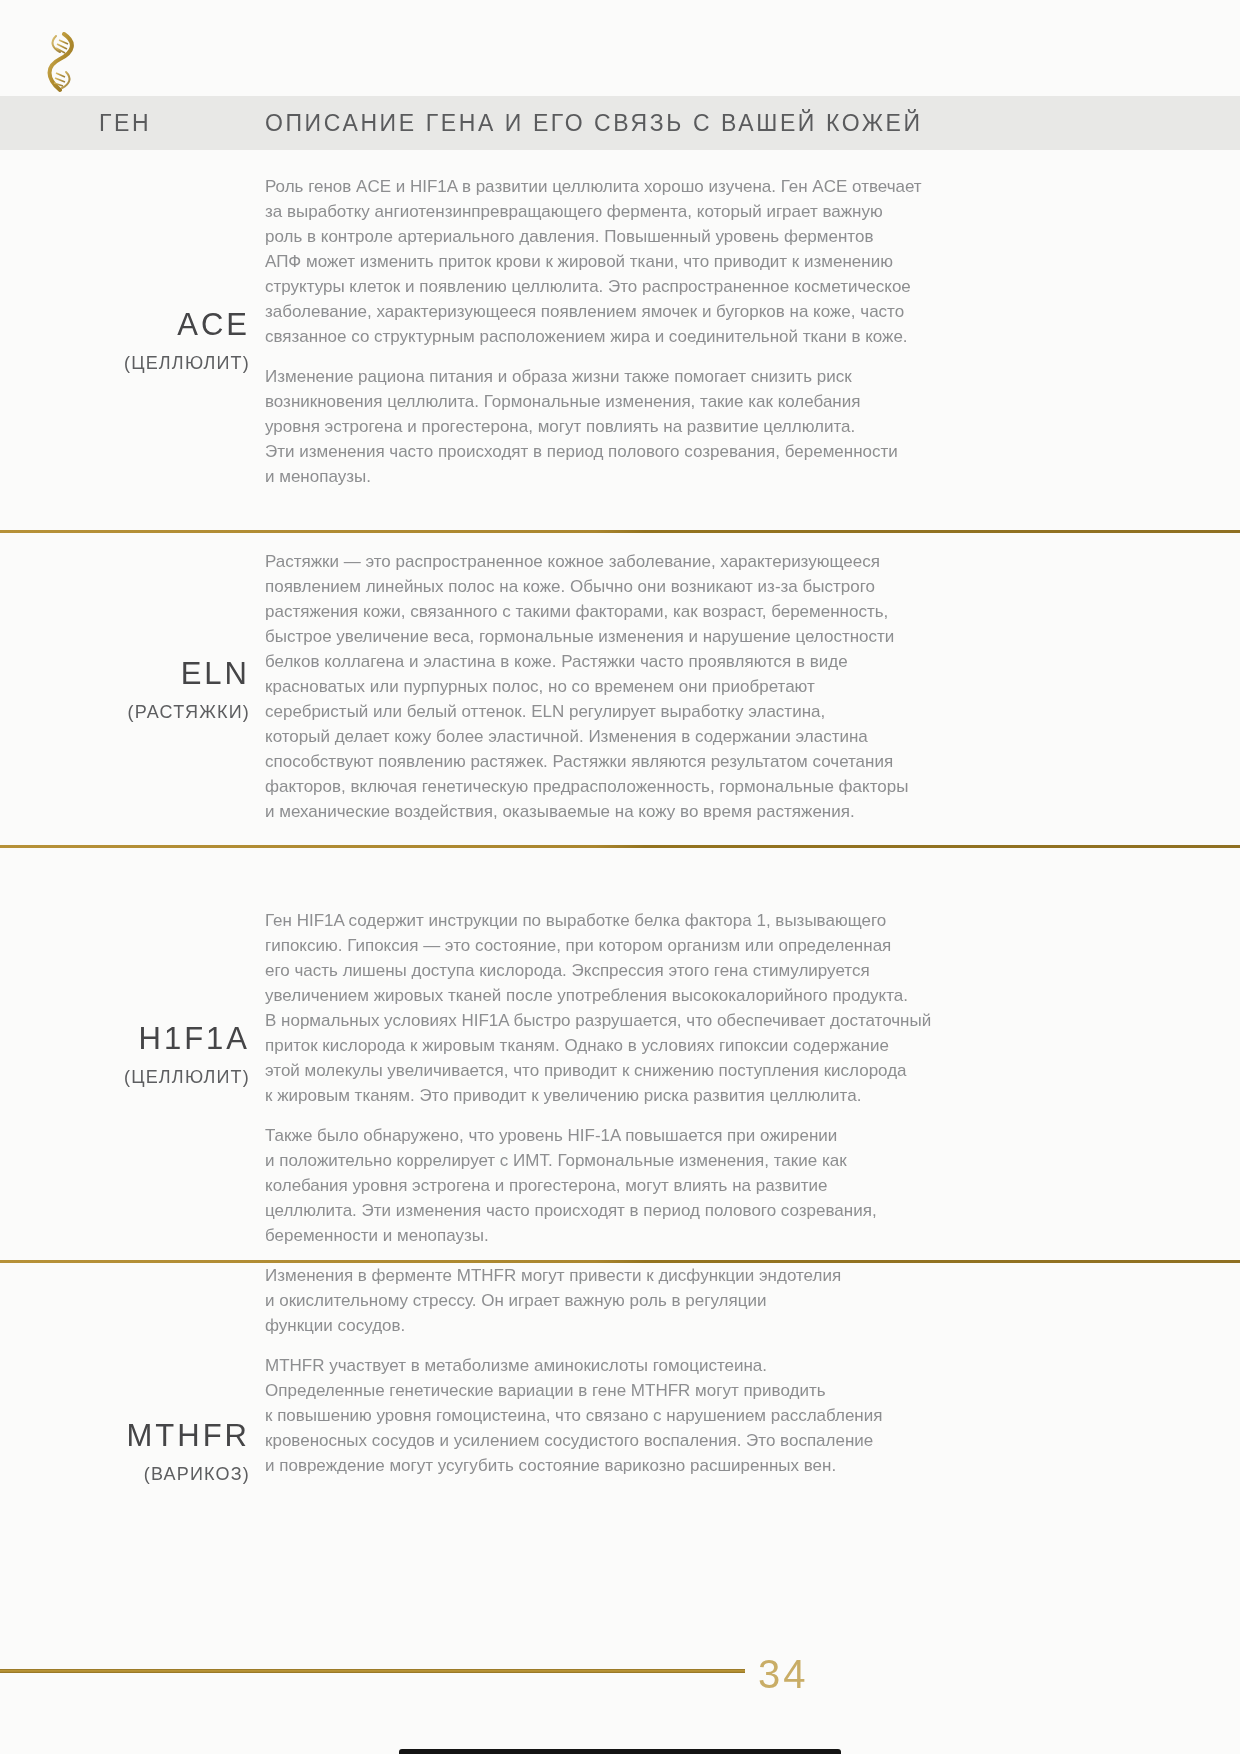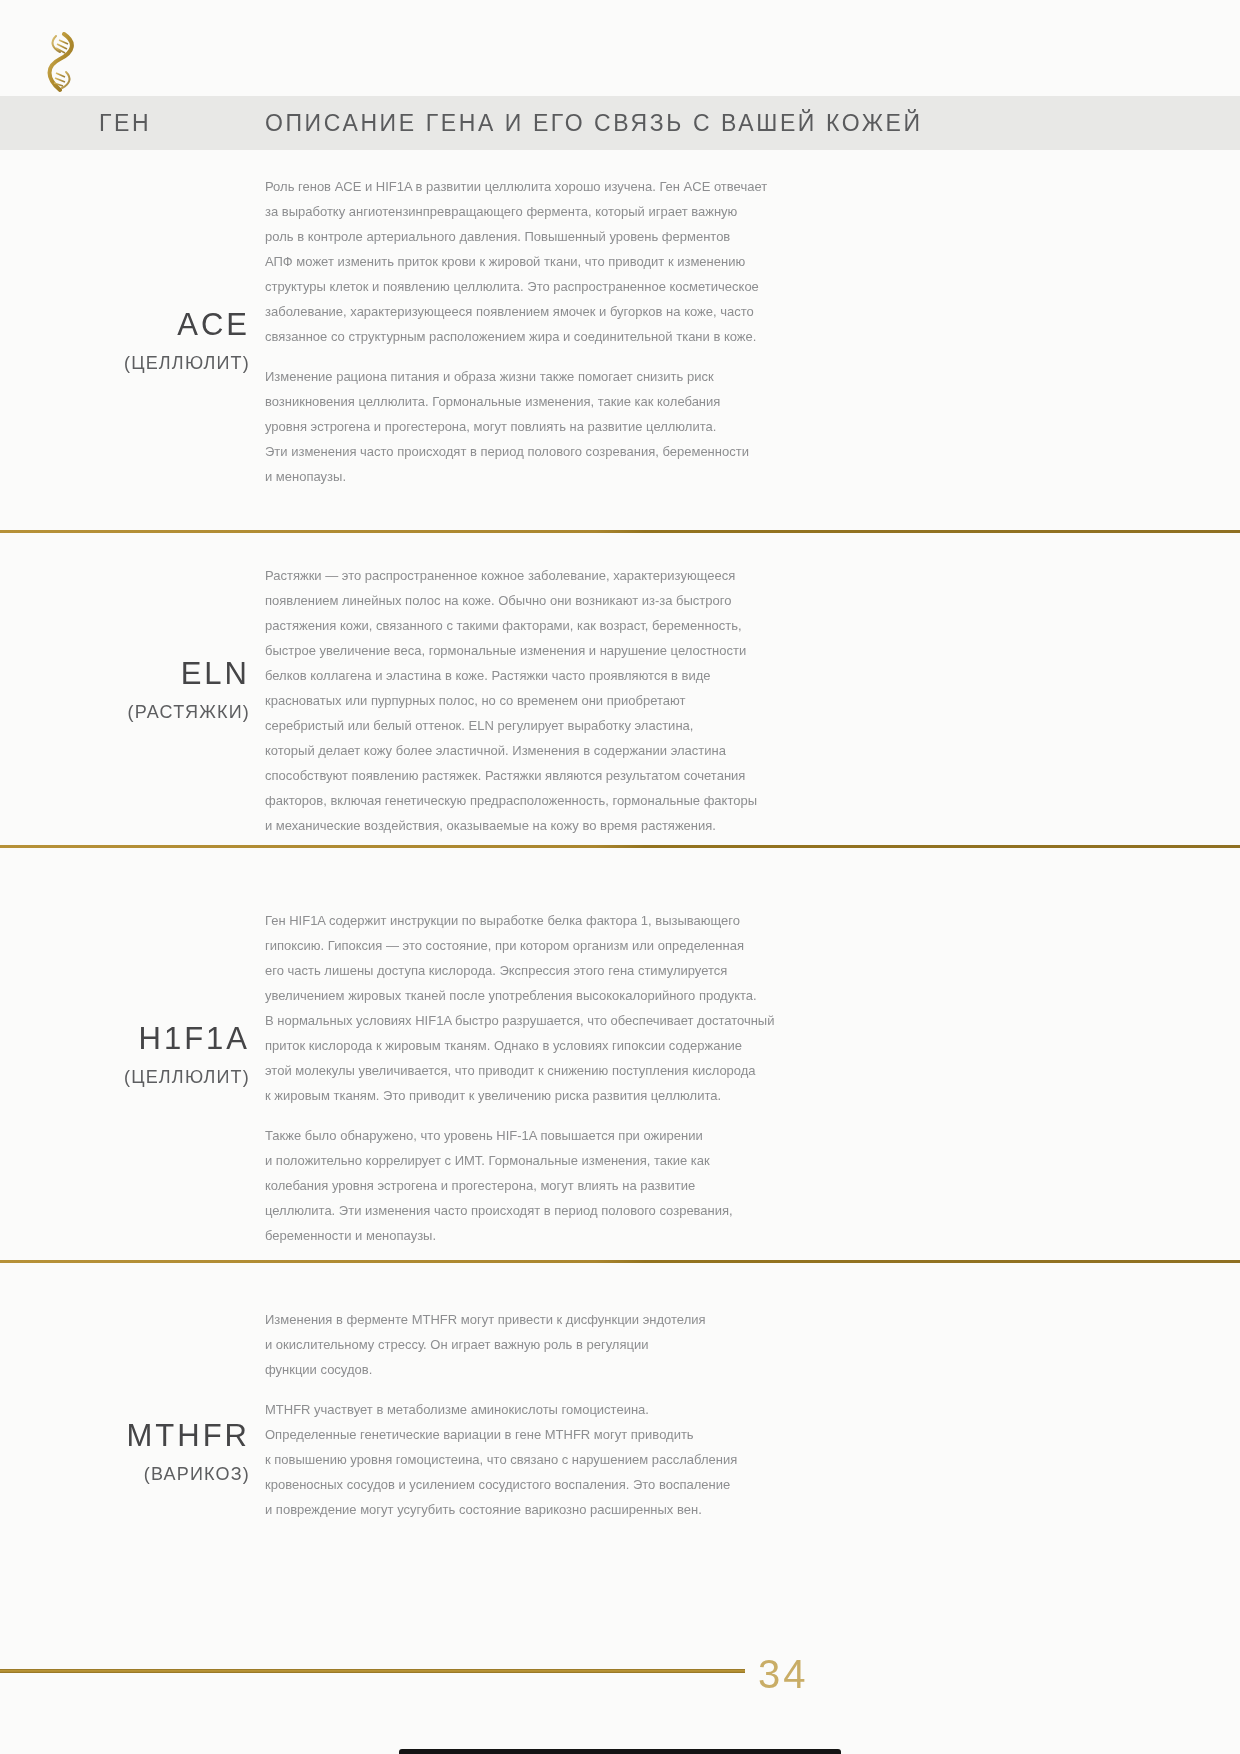--- a/index.html
+++ b/index.html
@@ -87,28 +87,28 @@
     letter-spacing: 1.2px;
   }
 
   .desc-cell {
     flex: 1 1 auto;
     padding-left: 15px;
     padding-right: 170px;
     max-width: 990px;
   }
   .row-ace   .desc-cell { padding-top: 24px; }
-  .row-eln   .desc-cell { padding-top: 30px; }
+  .row-eln   .desc-cell { padding-top: 16px; }
   .row-h1f1a .desc-cell { padding-top: 60px; }
-  .row-mthfr .desc-cell { padding-top: 44px; }
+  .row-mthfr .desc-cell { }
 
   .desc-cell p {
     white-space: pre-line;
     color: #8d8e90;
-    font-size: 13px;
+    font-size: 17px;
     font-weight: 300;
     line-height: 25px;
     margin-bottom: 15px;
   }
   .desc-cell p:last-child { margin-bottom: 0; }
 
   
   .footer {
     position: absolute;
     left: 0; top: 1640px;

